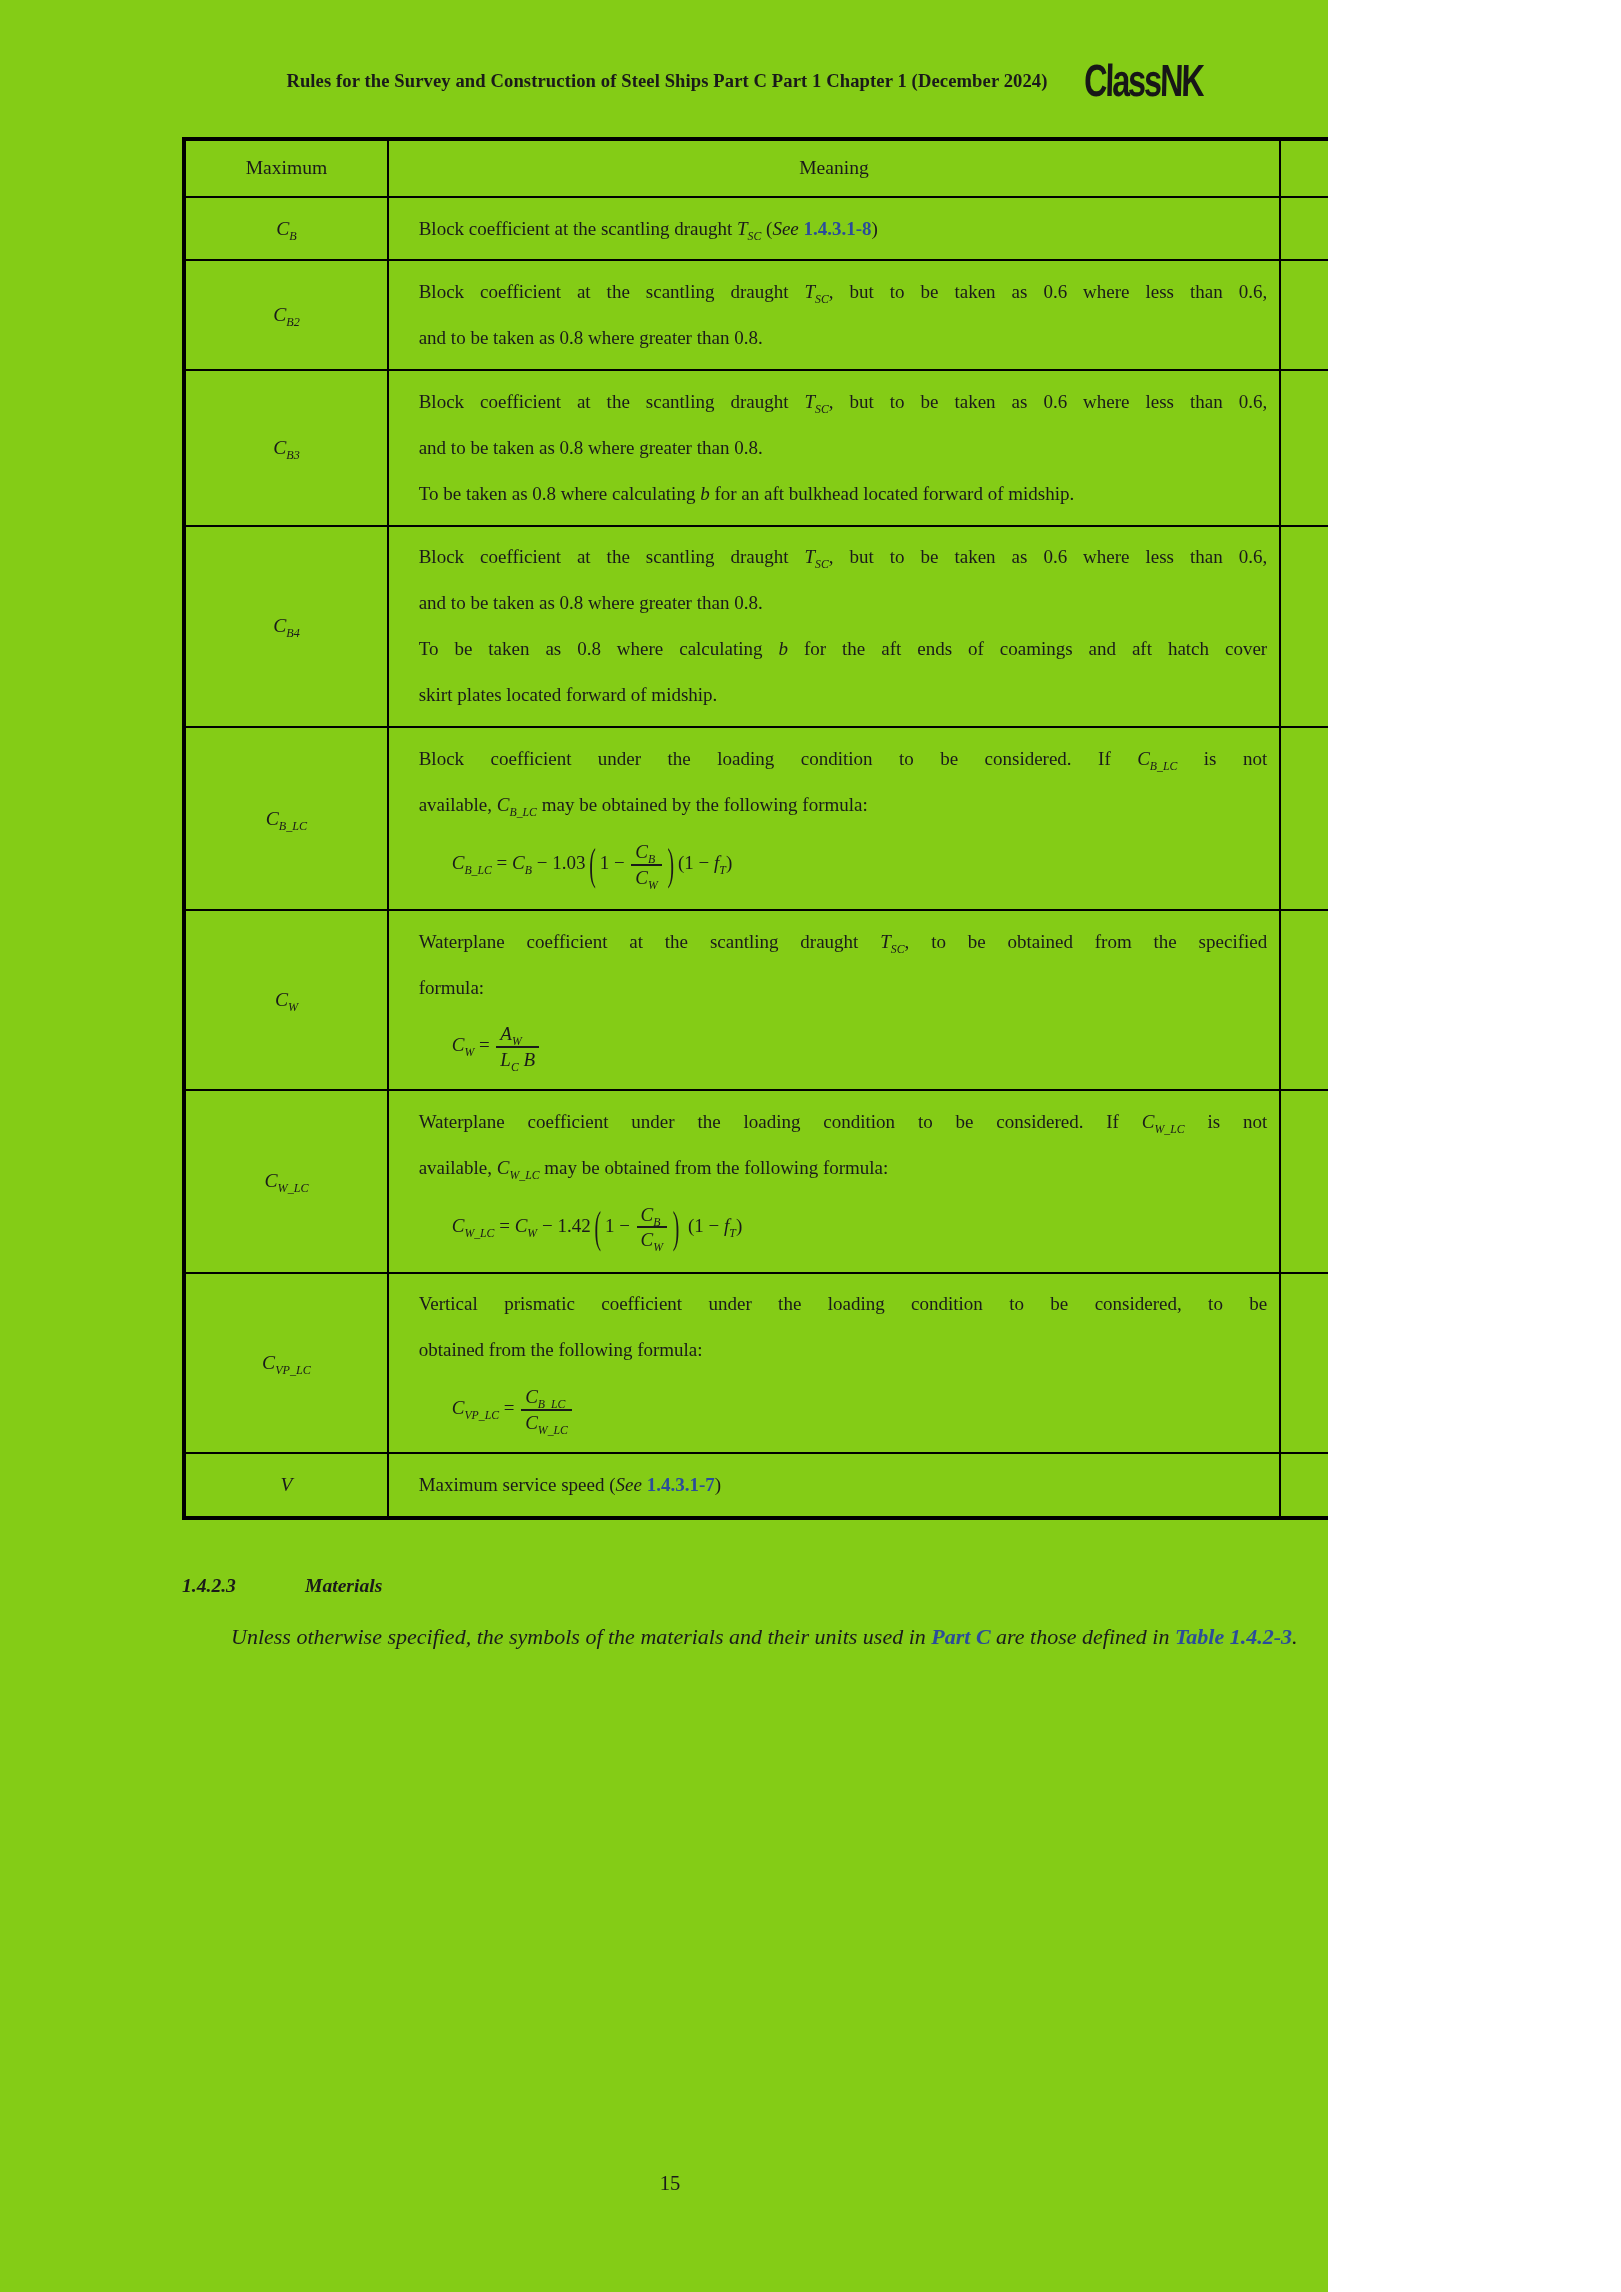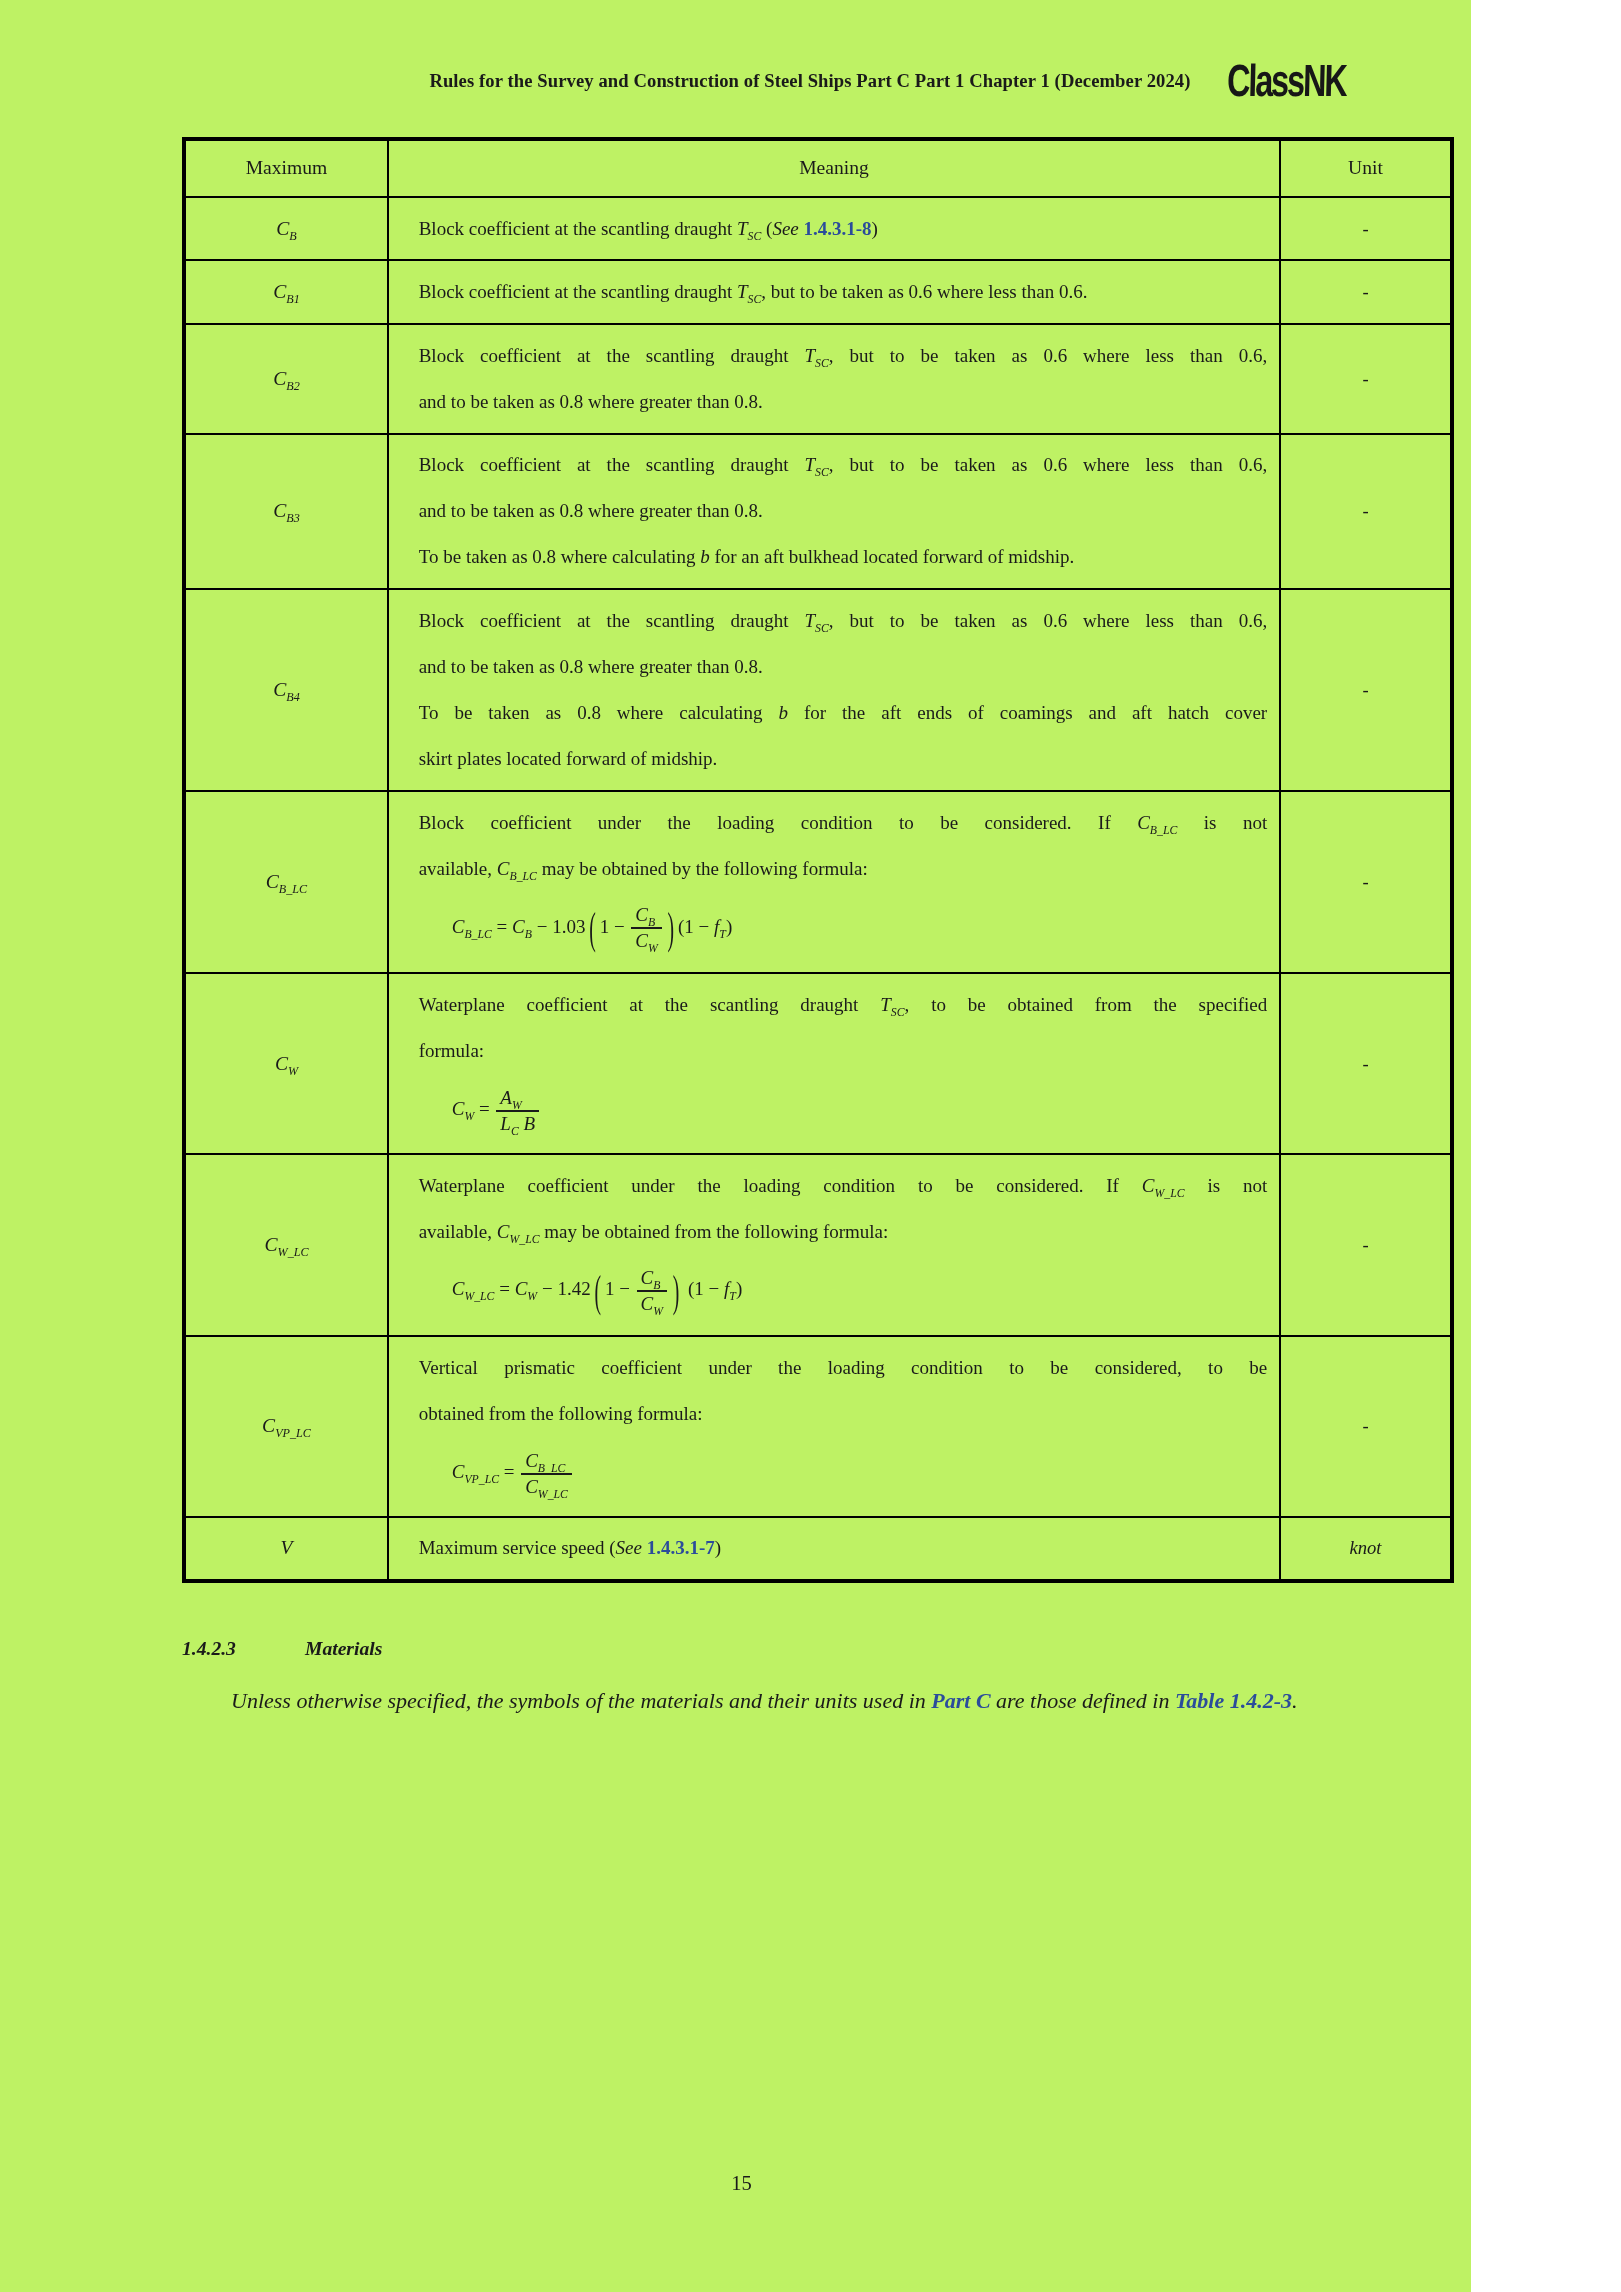--- a/index.html
+++ b/index.html
@@ -1,20 +1,20 @@
 <!DOCTYPE html>
 <html style="--link-blue: #2B4C9B;"><head>
 <meta charset="utf-8">
 <style>
   * { box-sizing: border-box; }
   html,body { margin:0; padding:0; background:#ffffff; }
   .page {
     position: relative;
-    width: 1471px; height: 2293px;
-    background: #bef264;
+    width: 1328px; height: 2293px;
+    background: #84cc16;
     font-family: "Liberation Serif", serif;
     color: #1a1a1a;
     overflow: hidden;
   }
   .header {
     display: flex;
     justify-content: flex-end;
     align-items: center;
     padding: 61px 102px 0 0;
     gap: 13.7px;
@@ -100,27 +100,20 @@
     </thead>
     <tbody id="table-body">
         <tr>
           <td class="col-symbol"><span class="it">C</span><sub class="it">B</sub></td>
           <td class="col-meaning">
             <div class="mline"><span>Block coefficient at the scantling draught </span><span class="it">T</span><sub class="it">SC</sub><span> (</span><span class="it">See</span><span> </span><span class="ref-link">1.4.3.1-8</span><span>)</span></div>
           </td>
           <td class="col-unit"><span>-</span></td>
         </tr>
         <tr>
-          <td class="col-symbol"><span class="it">C</span><sub class="it">B1</sub></td>
-          <td class="col-meaning">
-            <div class="mline"><span>Block coefficient at the scantling draught </span><span class="it">T</span><sub class="it">SC</sub><span>, but to be taken as 0.6 where less than 0.6.</span></div>
-          </td>
-          <td class="col-unit"><span>-</span></td>
-        </tr>
-        <tr>
           <td class="col-symbol"><span class="it">C</span><sub class="it">B2</sub></td>
           <td class="col-meaning">
             <div class="mline just"><span>Block coefficient at the scantling draught </span><span class="it">T</span><sub class="it">SC</sub><span>, but to be taken as 0.6 where less than 0.6,</span></div>
             <div class="mline"><span>and to be taken as 0.8 where greater than 0.8.</span></div>
           </td>
           <td class="col-unit"><span>-</span></td>
         </tr>
         <tr>
           <td class="col-symbol"><span class="it">C</span><sub class="it">B3</sub></td>
           <td class="col-meaning">

